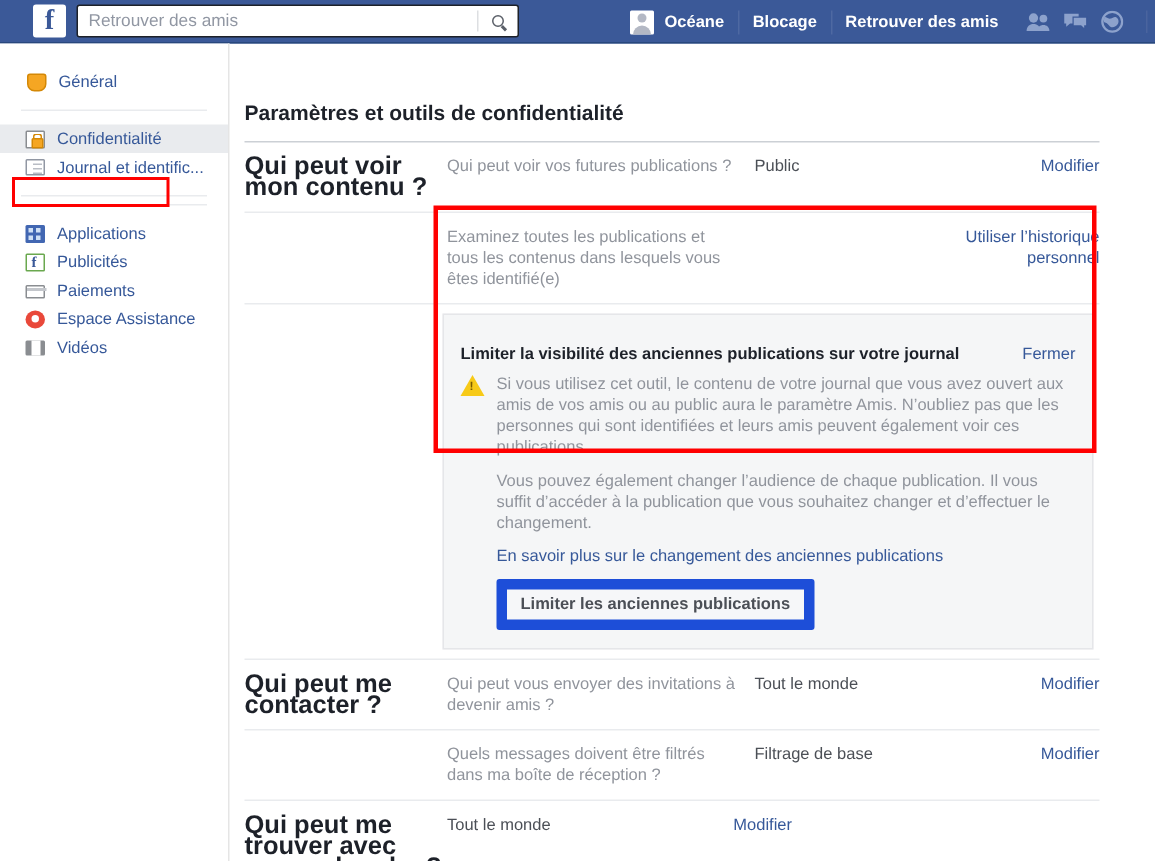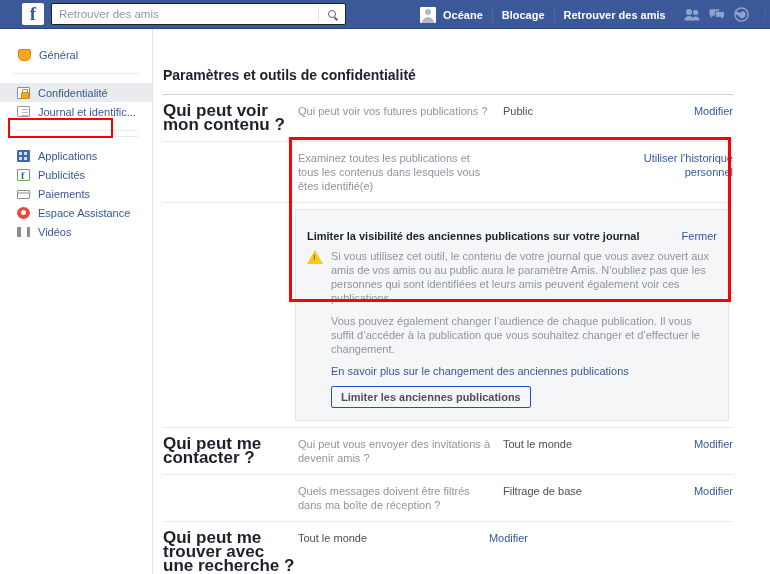--- a/index.html
+++ b/index.html
@@ -229,21 +229,21 @@
   }
   .panel-p2 { font-size: 11px; color: #90949c; line-height: 14px; margin-top: 9px; }
   .panel-link {
     display: block; font-size: 11px; color: #365899;
     margin-top: 9px; cursor: pointer;
   }
   .panel-btn {
     margin-top: 9px; margin-left: 24px;
     display: inline-block;
     background: #f6f7f9;
-    border: 1px solid #1d4ed8;
+    border: 7px solid #1d4ed8;
     border-radius: 2px;
     padding: 4px 9px;
     font-size: 11px; font-weight: bold; color: #4b4f56;
     cursor: pointer;
     font-family: "Liberation Sans", sans-serif;
   }
   .redbox-main {
     position: absolute; left: 289px; top: 137px;
     width: 442px; height: 165px;
     border: 3px solid #ff0000; pointer-events: none;

